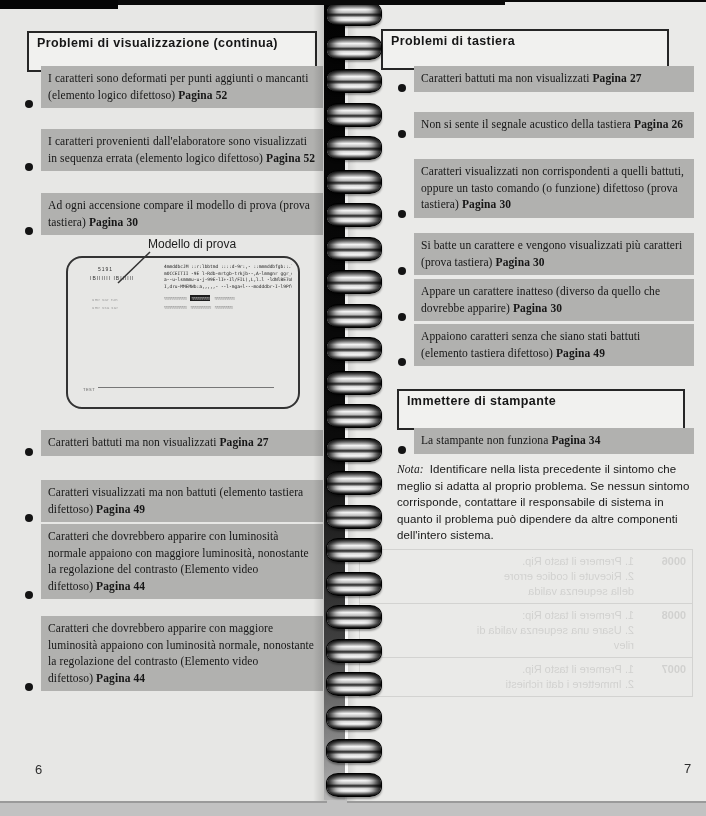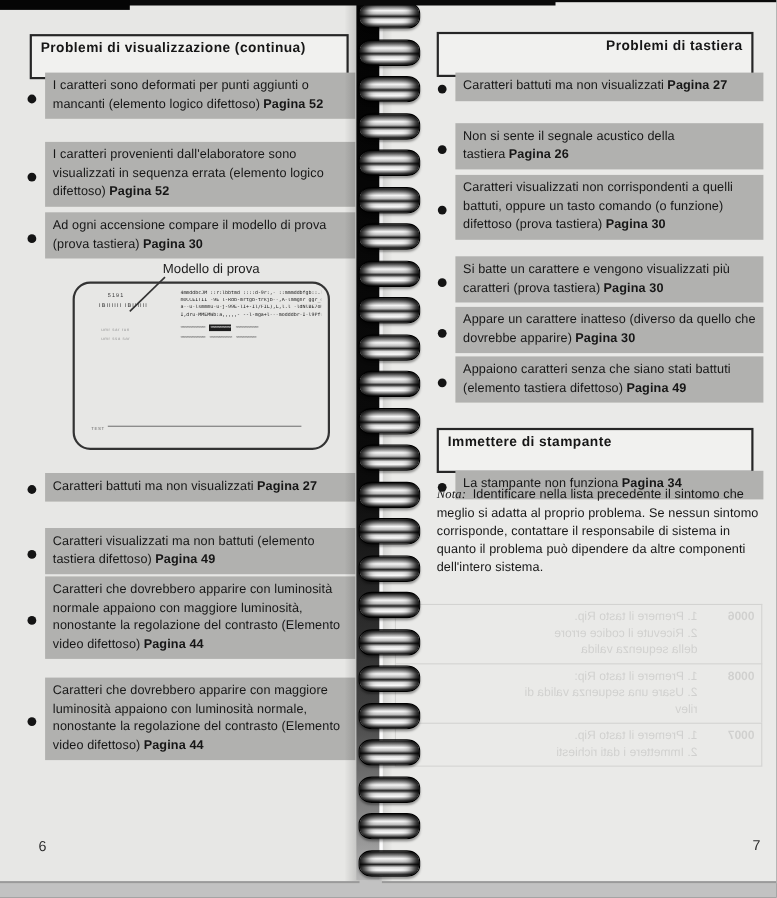--- a/index.html
+++ b/index.html
@@ -9,21 +9,21 @@
   .page-l{left:0;width:327px;background:#e7e7e5;}
   .page-r{left:347px;width:359px;background:#eaeae8;}
   .page-l::after{content:"";position:absolute;right:0;top:0;bottom:0;width:14px;
       background:linear-gradient(90deg,rgba(0,0,0,0) 0%,rgba(0,0,0,0.18) 100%);}
   .page-r::before{content:"";position:absolute;left:0;top:0;bottom:0;width:10px;
       background:linear-gradient(270deg,rgba(0,0,0,0) 0%,rgba(0,0,0,0.10) 100%);}
   
   .hdr{position:absolute;border:2px solid #262626;background:#f1f1ef;
        font-weight:bold;font-size:12.5px;letter-spacing:.4px;padding:3px 8px 20px 8px;}
   
-  .item{position:absolute;display:flex;align-items:center;}
+  .item{position:absolute;display:flex;align-items:flex-end;font-family:Liberation Serif, serif;}
   .blt{flex:none;width:8px;height:8px;border-radius:50%;background:#141414;margin:5px 8px 0 0;}
   .hl{flex:1;background:#b1b1af;padding:4px 7px 5px 7px;font-size:11.5px;line-height:16.5px;letter-spacing:.1px;}
   .pref{font-weight:bold;margin-left:3px;}
   
   .diag-label{position:absolute;left:148px;top:237px;font-size:12px;color:#1c1c1c;}
   .diag-svg{position:absolute;left:0;top:240px;pointer-events:none;}
   .screen{position:absolute;left:66px;top:256px;width:230px;height:149px;
           border:2px solid #333;border-radius:16px;}
   .tiny{position:absolute;font-size:5px;line-height:6px;color:#333;letter-spacing:1px;white-space:nowrap;}
   .tiny.faint{color:#999;font-size:4px;letter-spacing:.5px;}
@@ -170,21 +170,21 @@
       <div class="grow">
         <div class="gcode">0007</div>
         <div>
           <div>1.  Premere il tasto Rip.</div>
           <div>2.  Immettere i dati richiesti</div>
           <div></div>
         </div>
       </div>
     </div>
 
-    <div class="hdr" style="left:50px;top:29px;width:268px;text-align:right;">
+    <div class="hdr" style="left:34px;top:29px;width:268px;">
       <span>Problemi di tastiera</span>
     </div>
 
     <div class="item" style="left:51px;top:66px;width:296px;">
       <span class="blt"></span>
       <div class="hl">
         <span>Caratteri battuti ma non visualizzati</span><b class="pref">Pagina 27</b>
       </div>
     </div>
 
@@ -227,21 +227,21 @@
       <span>Immettere di stampante</span>
     </div>
 
     <div class="item" style="left:51px;top:428px;width:296px;">
       <span class="blt"></span>
       <div class="hl">
         <span>La stampante non funziona</span><b class="pref">Pagina 34</b>
       </div>
     </div>
 
-    <div class="note" style="left:50px;top:442px;width:300px;">
+    <div class="note" style="left:50px;top:461px;width:300px;">
       <i>Nota:</i><span>Identificare nella lista precedente il sintomo che meglio si adatta al proprio problema. Se nessun sintomo corrisponde, contattare il responsabile di sistema in quanto il problema può dipendere da altre componenti dell'intero sistema.</span>
     </div>
 
     <div class="pageno" style="left:337px;top:761px;">7</div>
   </div>
 
   <div class="strip"></div>
   <div class="gapline"></div>
   <div id="binding">
       <div class="ring" style="top: 2px;"></div>

